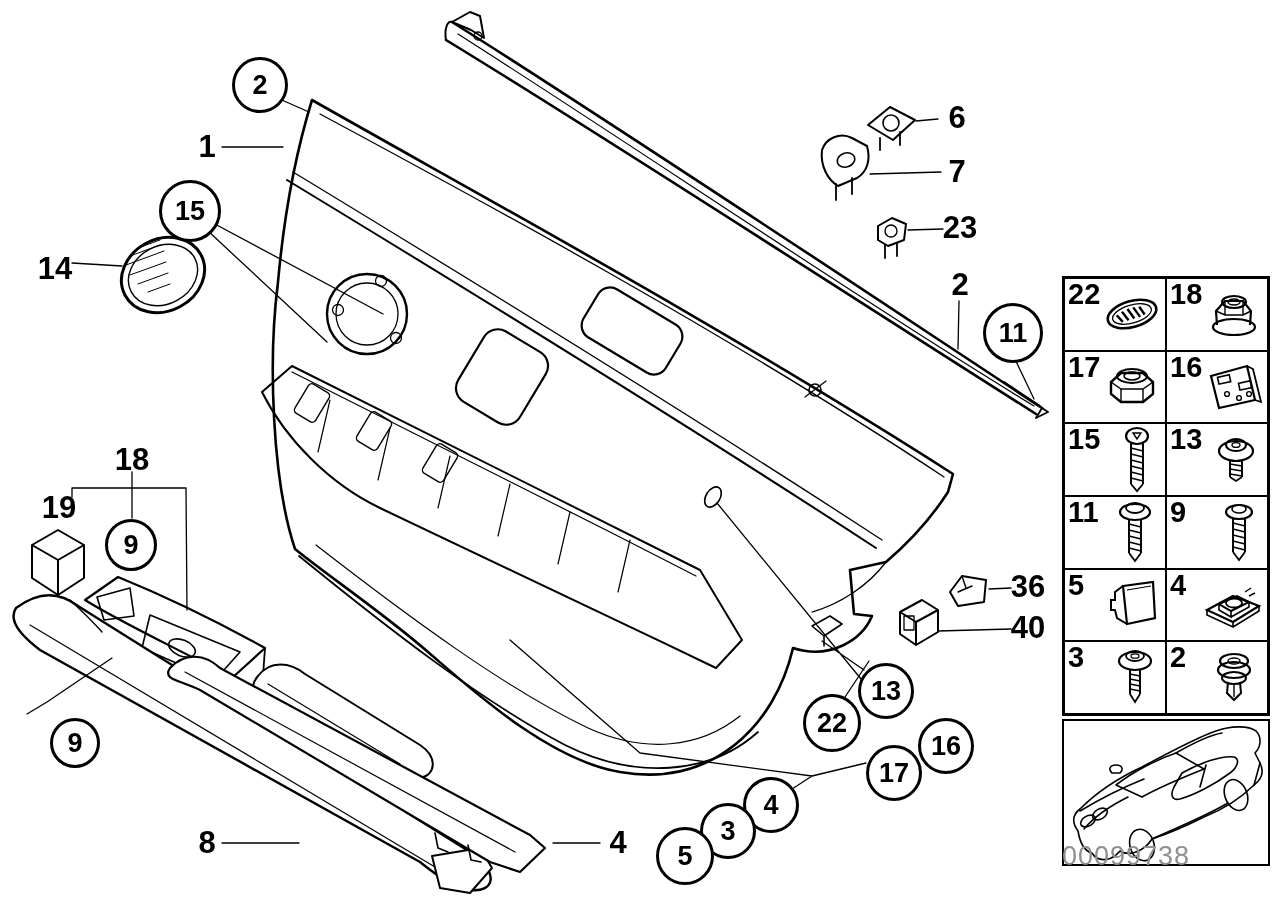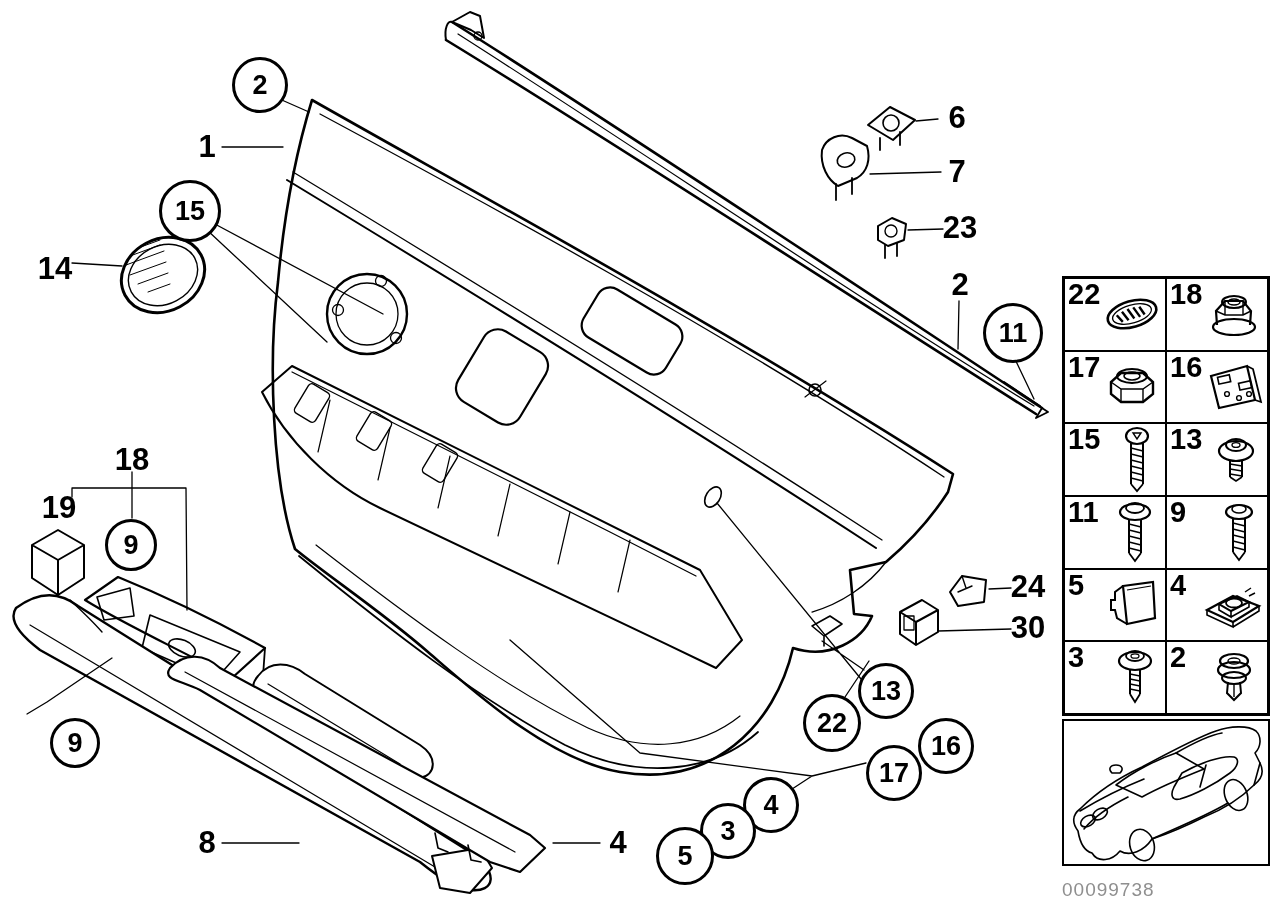--- a/index.html
+++ b/index.html
@@ -15,21 +15,21 @@
   
   .parts-grid{position:absolute;left:1062px;top:276px;width:208px;height:440px;
               display:grid;grid-template-columns:1fr 1fr;grid-template-rows:repeat(6,1fr);
               border:2px solid #000;box-sizing:border-box;background:#fff;}
   .pcell{position:relative;border:1px solid #000;box-sizing:border-box;background:#fff;}
   .pcell .cell-num{position:absolute;left:3px;top:0px;font-size:29px;font-weight:bold;line-height:1.1;}
   .pcell .cell-icon{position:absolute;right:2px;top:50%;transform:translateY(-50%);}
   
   .car-box{position:absolute;left:1062px;top:719px;width:208px;height:147px;
            border:2px solid #000;box-sizing:border-box;background:#fff;}
-  .part-number{position:absolute;left:1062px;top:879px;font-size:19px;color:#8f8f8f;
+  .part-number{position:absolute;left:1062px;top:841px;font-size:27px;color:#8f8f8f;
                letter-spacing:1px;font-weight:400;}
 </style>
 </head>
 <body>
 
 <div class="screen">
 
   <svg class="diagram-svg" width="1060" height="911" viewBox="0 0 1060 911">
     <g stroke="#000" fill="none" stroke-linejoin="round" stroke-linecap="round">
 
@@ -166,22 +166,22 @@
   <div class="co plain" style="left:207px;top:147px">1</div>
   <div class="co plain" style="left:55px;top:269px">14</div>
   <div class="co plain" style="left:132px;top:460px">18</div>
   <div class="co plain" style="left:59px;top:508px">19</div>
   <div class="co plain" style="left:207px;top:843px">8</div>
   <div class="co plain" style="left:618px;top:843px">4</div>
   <div class="co plain" style="left:957px;top:118px">6</div>
   <div class="co plain" style="left:957px;top:172px">7</div>
   <div class="co plain" style="left:960px;top:228px">23</div>
   <div class="co plain" style="left:960px;top:285px">2</div>
-  <div class="co plain" style="left:1028px;top:587px">24</div>
-  <div class="co plain" style="left:1028px;top:628px">30</div>
+  <div class="co plain" style="left:1028px;top:587px">36</div>
+  <div class="co plain" style="left:1028px;top:628px">40</div>
 
   <div class="parts-grid">
 
     <div class="pcell">
       <span class="cell-num">22</span>
       <span class="cell-icon">
         <svg width="62" height="62" viewBox="0 0 62 62" stroke="#000" fill="none">
           <g transform="rotate(-16 31 31)">
             <ellipse cx="31" cy="31" rx="25" ry="13" stroke-width="2.6"></ellipse>
             <ellipse cx="31" cy="31" rx="20" ry="9" stroke-width="1.3"></ellipse>

